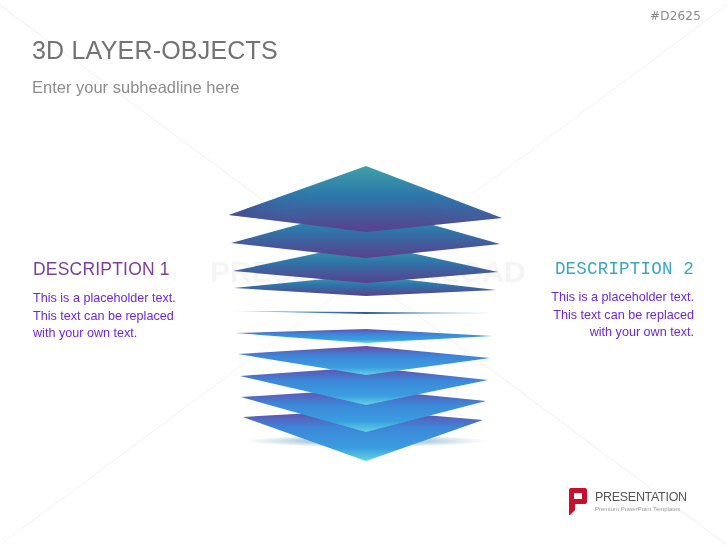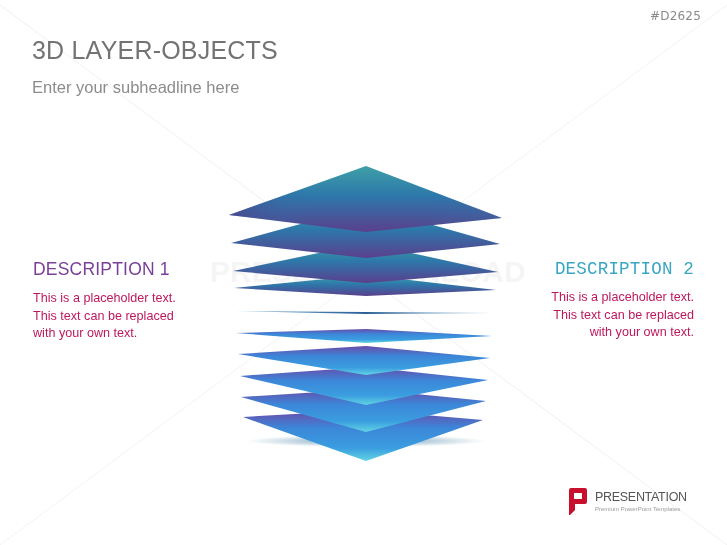--- a/index.html
+++ b/index.html
@@ -6,21 +6,21 @@
     body { width: 727px; height: 545px; background: #ffffff; position: relative; overflow: hidden; font-family: "Liberation Sans", sans-serif; }
     .slide { position: absolute; left: 0; top: 0; width: 715px; height: 545px; background: #ffffff; }
     .diag { position: absolute; left: 0; top: 0; width: 727px; height: 545px; pointer-events: none; }
     .slide-id { position: absolute; right: 14px; top: 9px; font-size: 12px; color: #8a8a8a; font-family: "DejaVu Sans", sans-serif; letter-spacing: 0.2px; }
     .title { position: absolute; left: 32px; top: 36px; font-size: 25px; color: #737373; font-family: "Liberation Sans", sans-serif; letter-spacing: 0.2px; }
     .subtitle { position: absolute; left: 32px; top: 78px; font-size: 16.5px; color: #8c8c8c; font-family: "Liberation Sans", sans-serif; }
     .desc { position: absolute; width: 185px; }
     .desc-left { left: 33px; top: 259px; text-align: left; }
     .desc-right { left: 509px; top: 259px; text-align: right; }
     .desc-title { font-size: 17.5px; margin-bottom: 10px; letter-spacing: 0.2px; }
-    .desc-body { font-size: 12.6px; line-height: 17.5px; color: #be185d; }
+    .desc-body { font-size: 12.6px; line-height: 17.5px; color: #6d28d9; }
     .layers { position: absolute; left: 0; top: 0; width: 727px; height: 545px; }
     .watermark { position: absolute; left: 210px; top: 255px; font-size: 30px; font-weight: bold; color: rgba(200,200,200,0.18); letter-spacing: 0px; font-family: "Liberation Sans", sans-serif; }
     .logo { position: absolute; left: 568px; top: 488px; width: 140px; height: 30px; }
     .logo-mark { position: absolute; left: 0; top: 0; width: 20px; height: 28px; }
     .logo-name { position: absolute; left: 27px; top: 2px; font-size: 12.5px; color: #555555; letter-spacing: -0.3px; white-space: nowrap; font-family: "Liberation Sans", sans-serif; }
     .logo-name b { color: #333333; padding-left: 42px; }
     .logo-tag { position: absolute; left: 27px; top: 18px; font-size: 6px; color: #9a9a9a; white-space: nowrap; font-family: "Liberation Sans", sans-serif; }
   </style>
 </head>
 <body>

